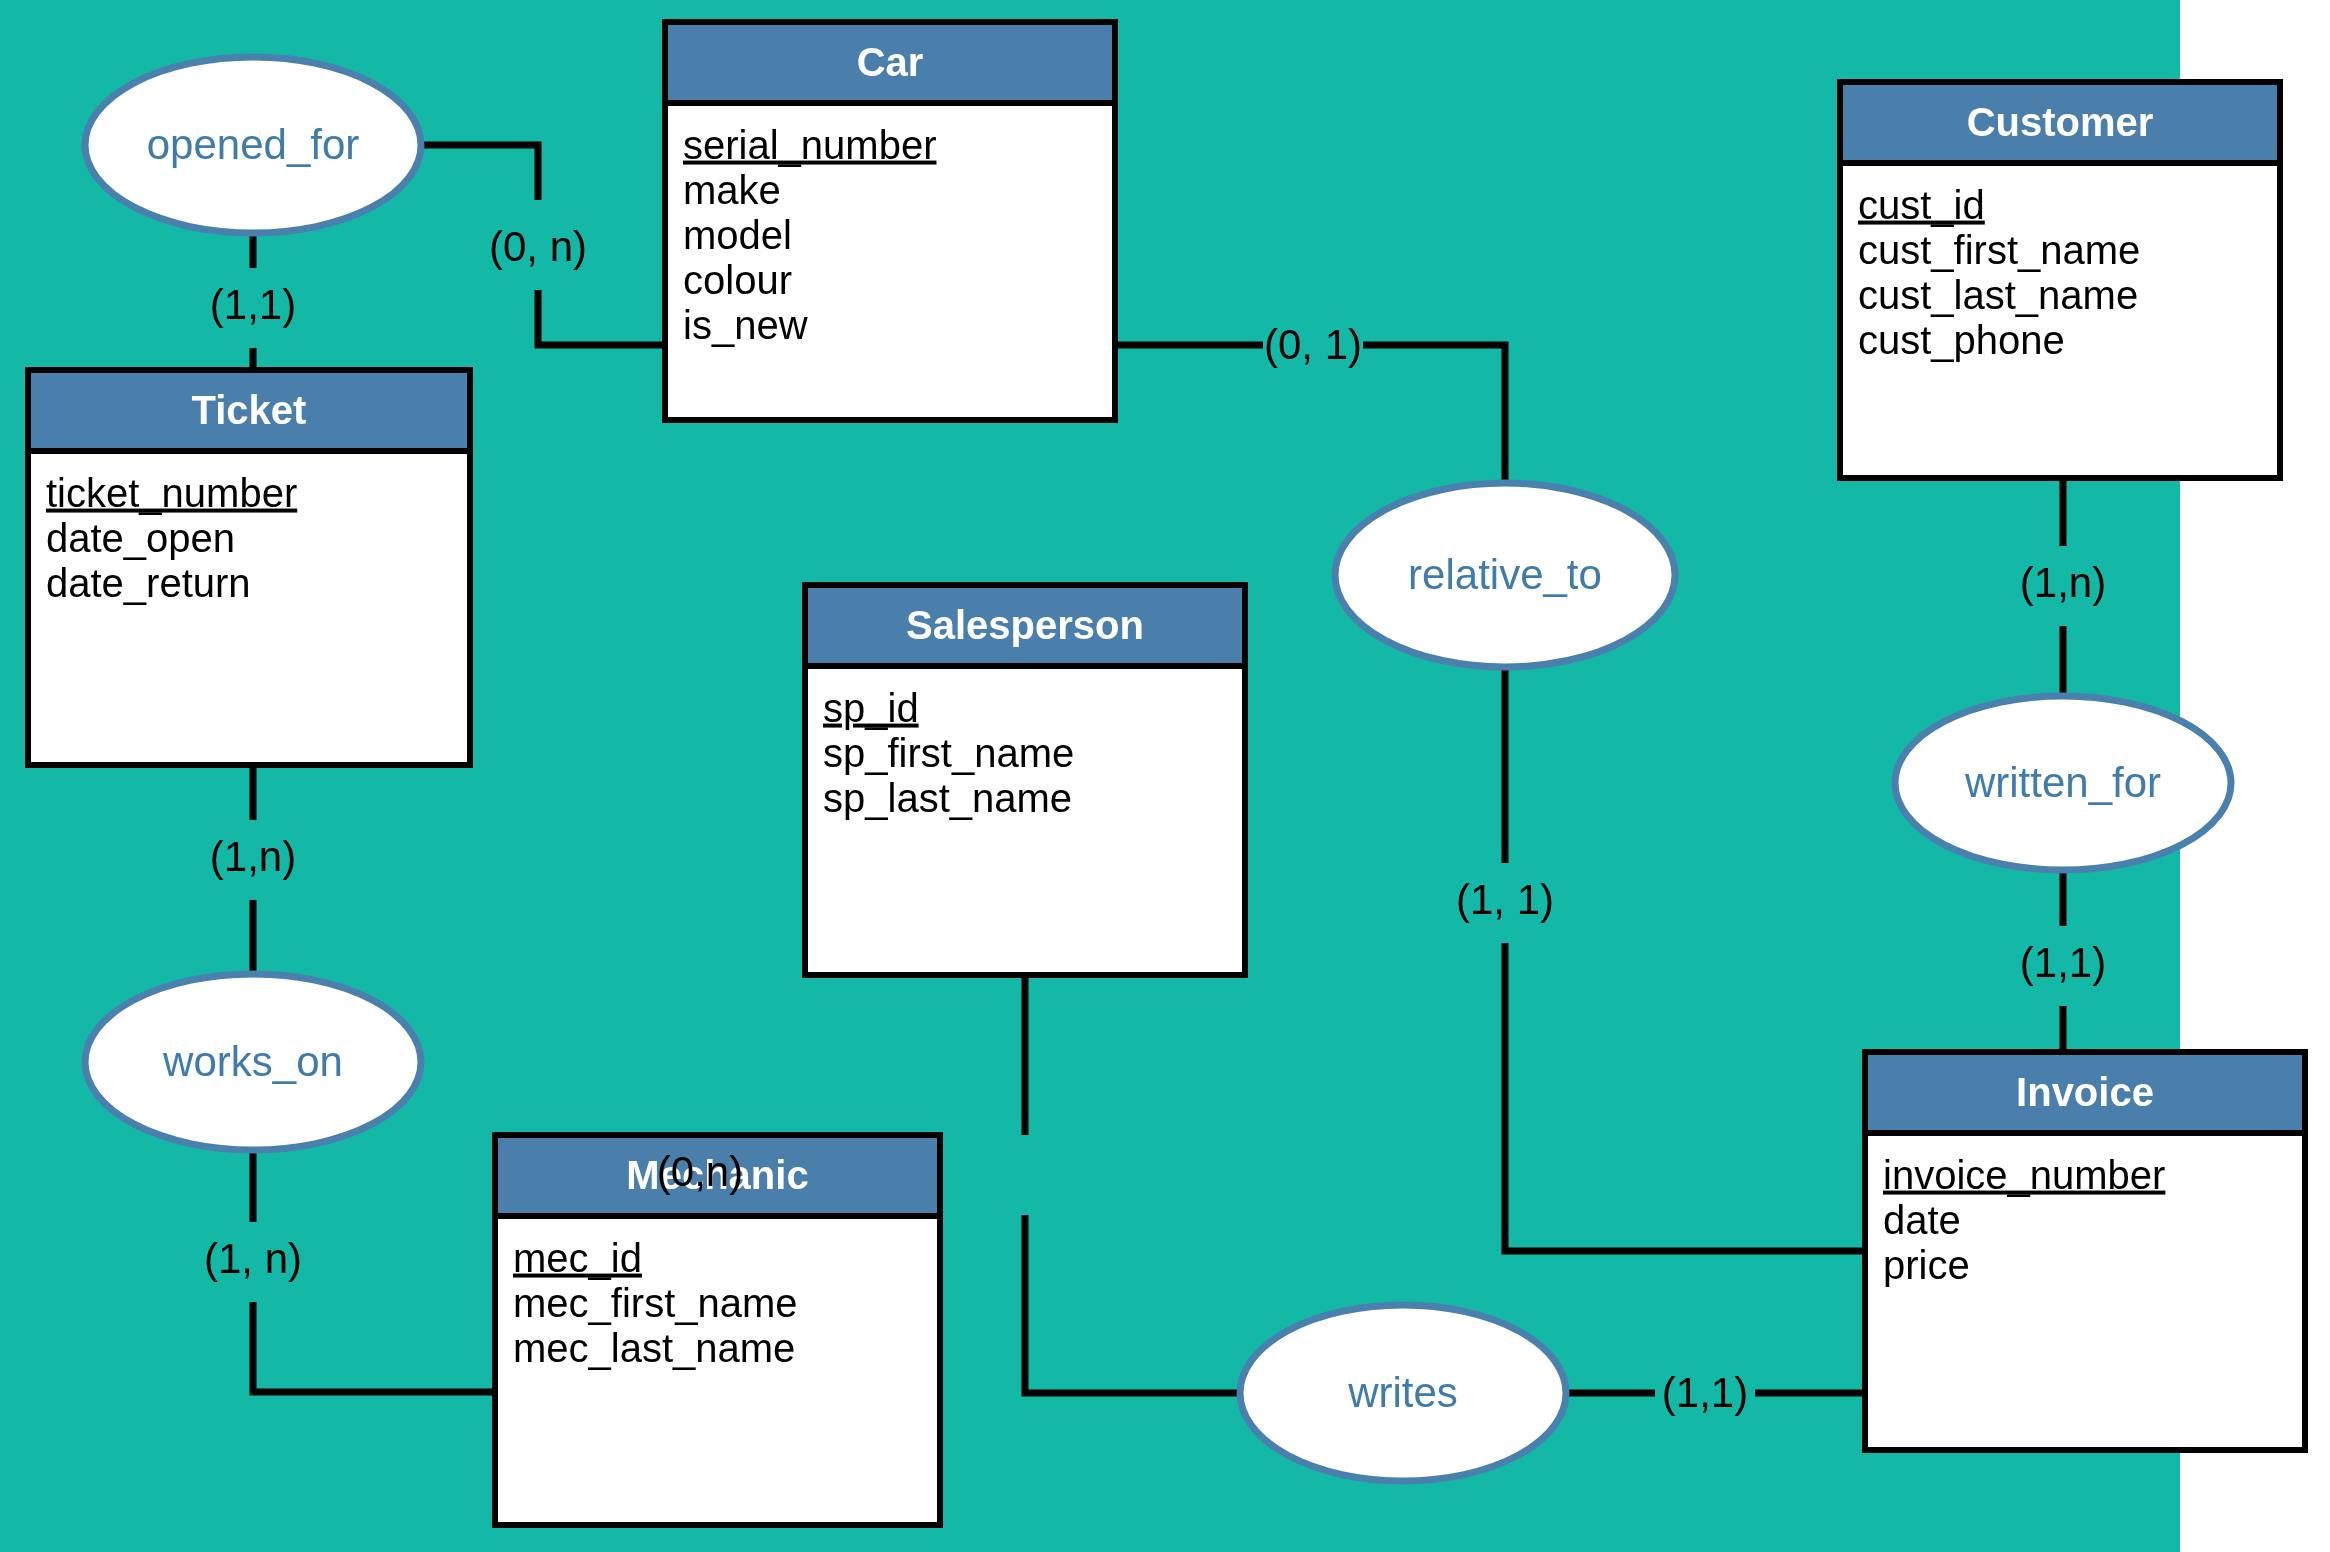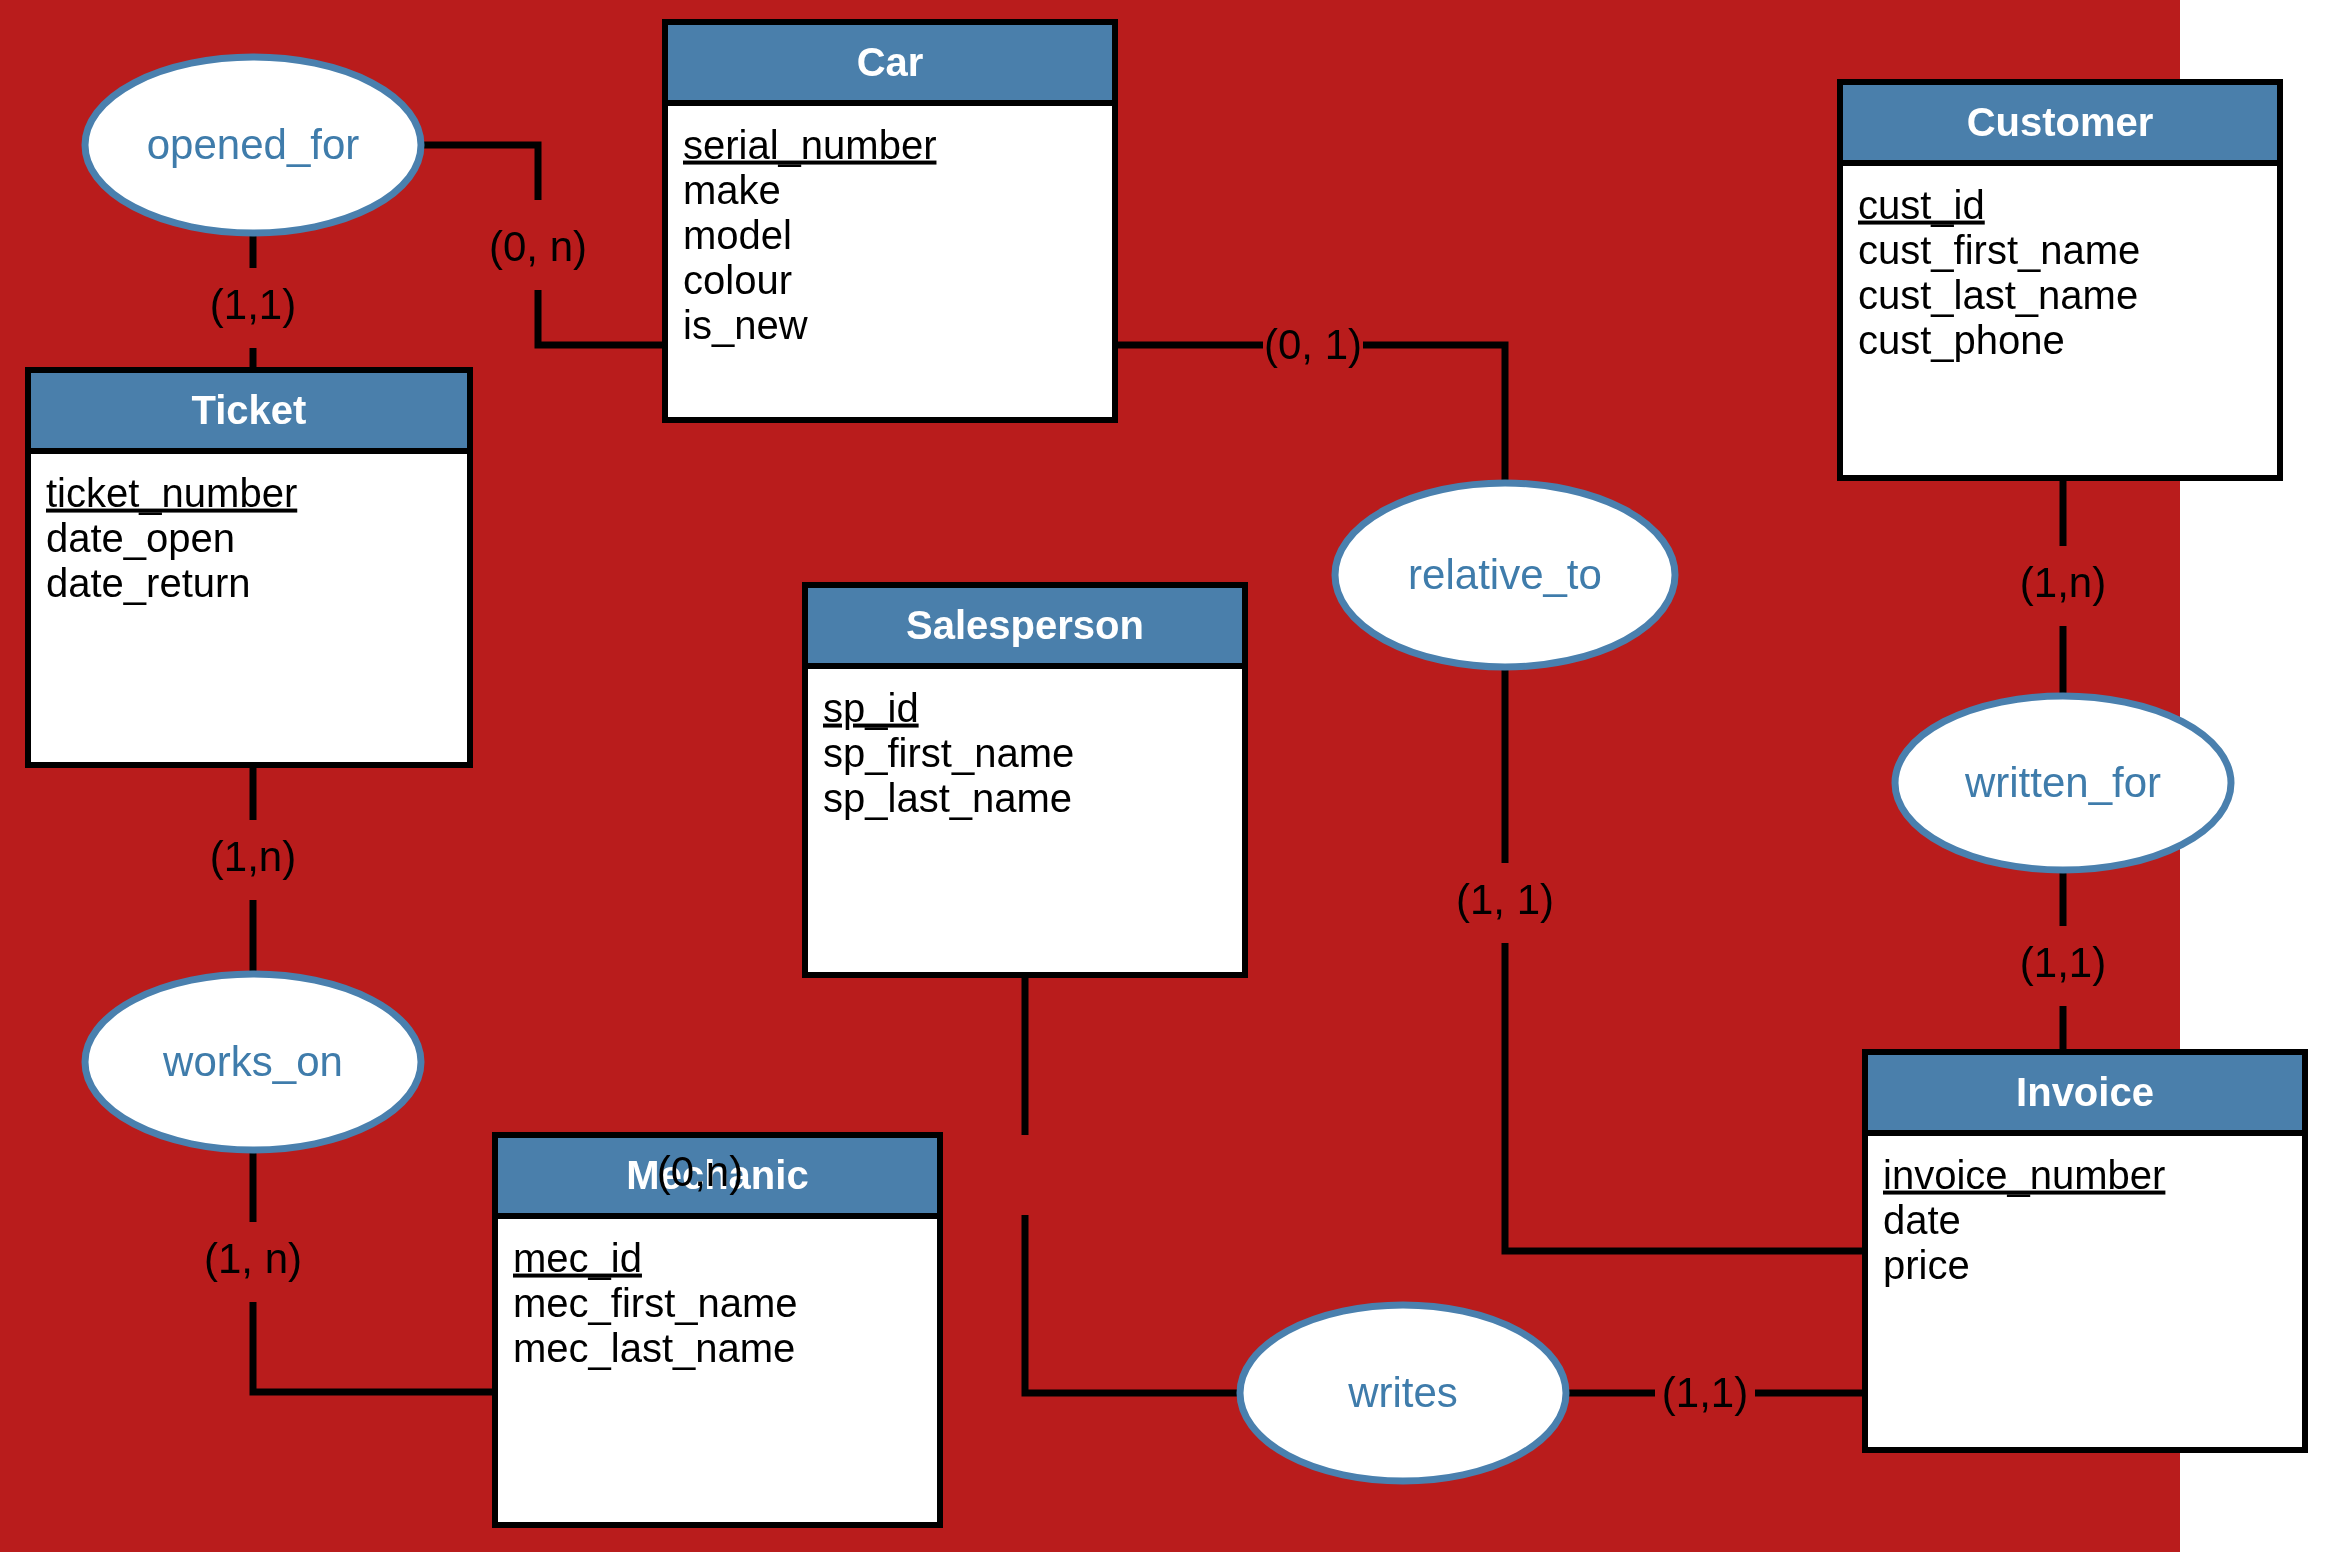--- a/index.html
+++ b/index.html
@@ -4,21 +4,21 @@
 <style>
   html, body {
     margin: 0;
     padding: 0;
     background: #ffffff;
   }
   #canvas {
     position: relative;
     width: 2180px;
     height: 1552px;
-    background: #b91c1c;
+    background: #14b8a6;
     font-family: "Liberation Sans", sans-serif;
   }
   svg.diagram {
     position: absolute;
     left: 0;
     top: 0;
     width: 2330px;
     height: 1552px;
     display: block;
   }

